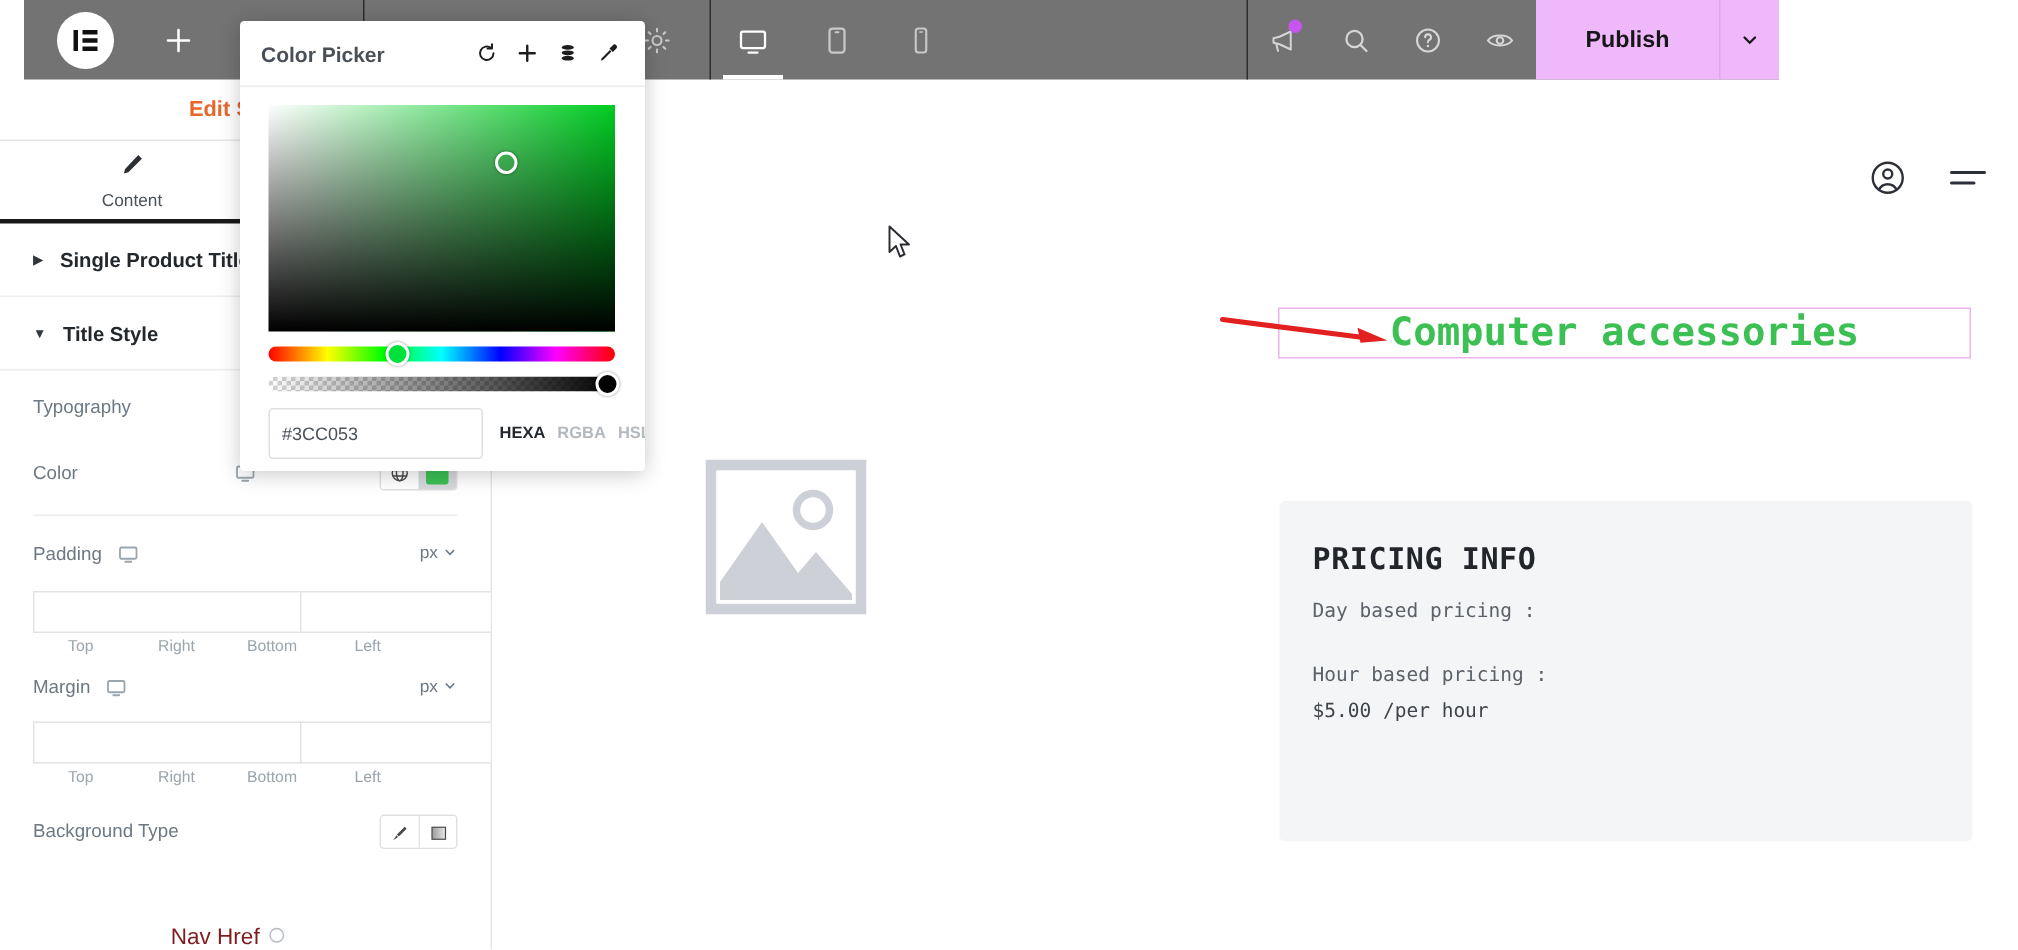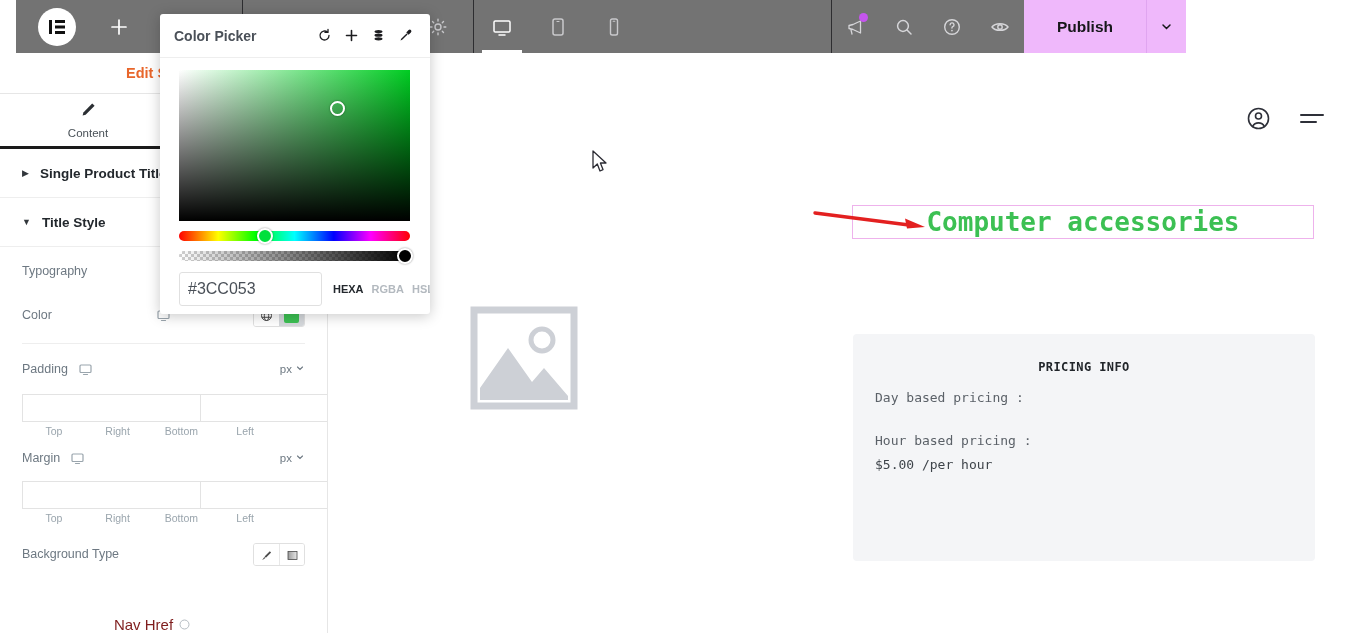--- a/index.html
+++ b/index.html
@@ -258,21 +258,21 @@
     width: 16px; height: 16px; border-radius: 50%;
     background: #000000; border: 2px solid #ffffff;
     box-shadow: 0 0 2px rgba(0,0,0,0.45);
   }
   .cp-foot {
     margin-top: 11px; display: flex; align-items: center; gap: 11px;
   }
   .cp-hexinput {
     width: 143px; height: 23px;
     border: 1px solid #e0e0e0; border-radius: 3px;
-    font-size: 16px; color: #4a5058; padding: 16px 8px;
+    font-size: 12px; color: #4a5058; padding: 16px 8px;
     font-family: "Liberation Sans", sans-serif;
     outline: none;
   }
   .cp-modes { display: flex; gap: 8px; font-size: 11px; }
   .cp-mode { color: #b3b9bf; font-weight: 600; }
   .cp-mode.active { color: #23282d; text-align: right; }
 
   
   .canvas {
     position: absolute; top: 53px; left: 328px;
@@ -322,23 +322,22 @@
   }
 
   .pricing-box {
     position: absolute; left: 525px; top: 281px;
     width: 462px; height: 227px;
     background: #f4f5f7; border-radius: 4px;
     padding: 26px 22px;
     font-family: "DejaVu Sans Mono", monospace;
   }
   .pi-title {
-    font-size: 12px; font-weight: 700; color: #22262b;
+    font-size: 20px; font-weight: 700; color: #22262b;
     letter-spacing: 0.4px;
-    text-align: center;
   }
   .pi-sub {
     margin-top: 26px;
     font-size: 15px; color: #2f343a;
   }
   .pi-line {
     margin-top: 13px; font-size: 13px; color: #5b6168; line-height: 1.65;
   }
   .pi-line.gap { margin-top: 22px; }
   .pi-strong { color: #3e444a; }

